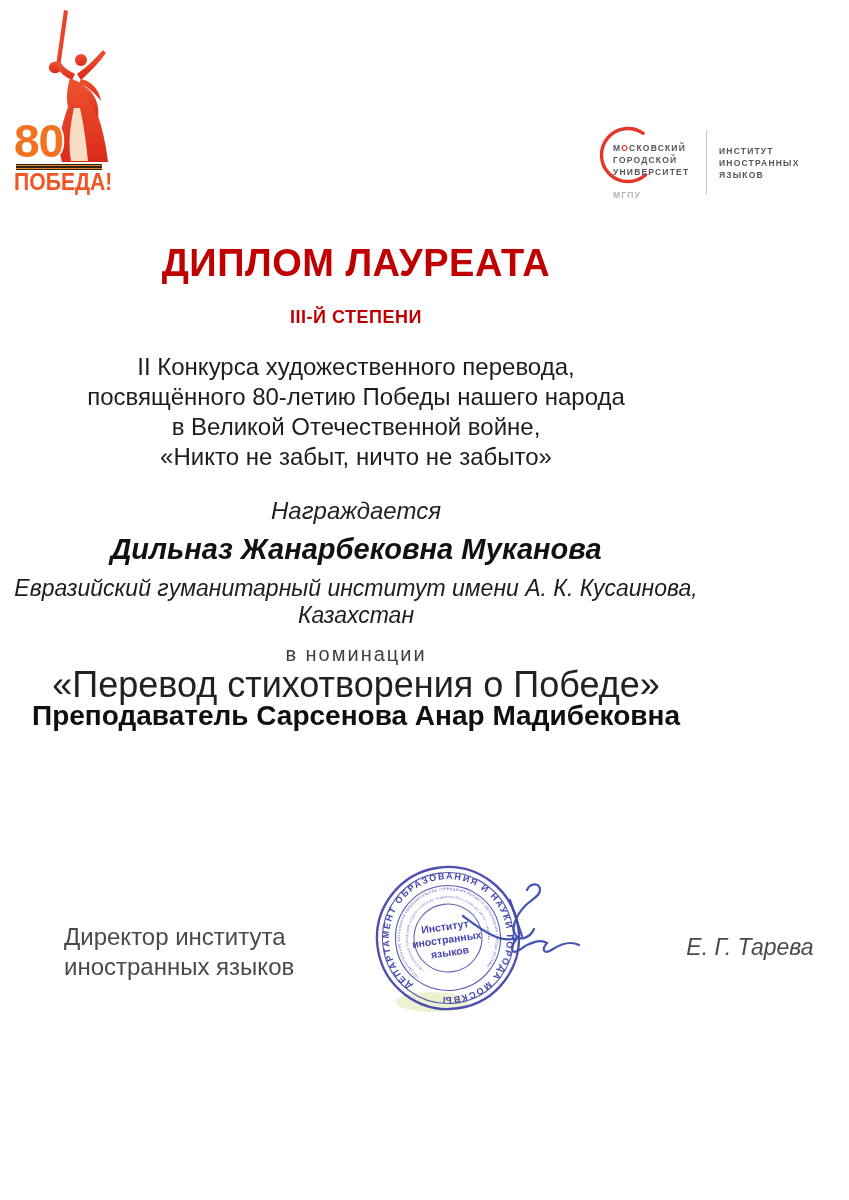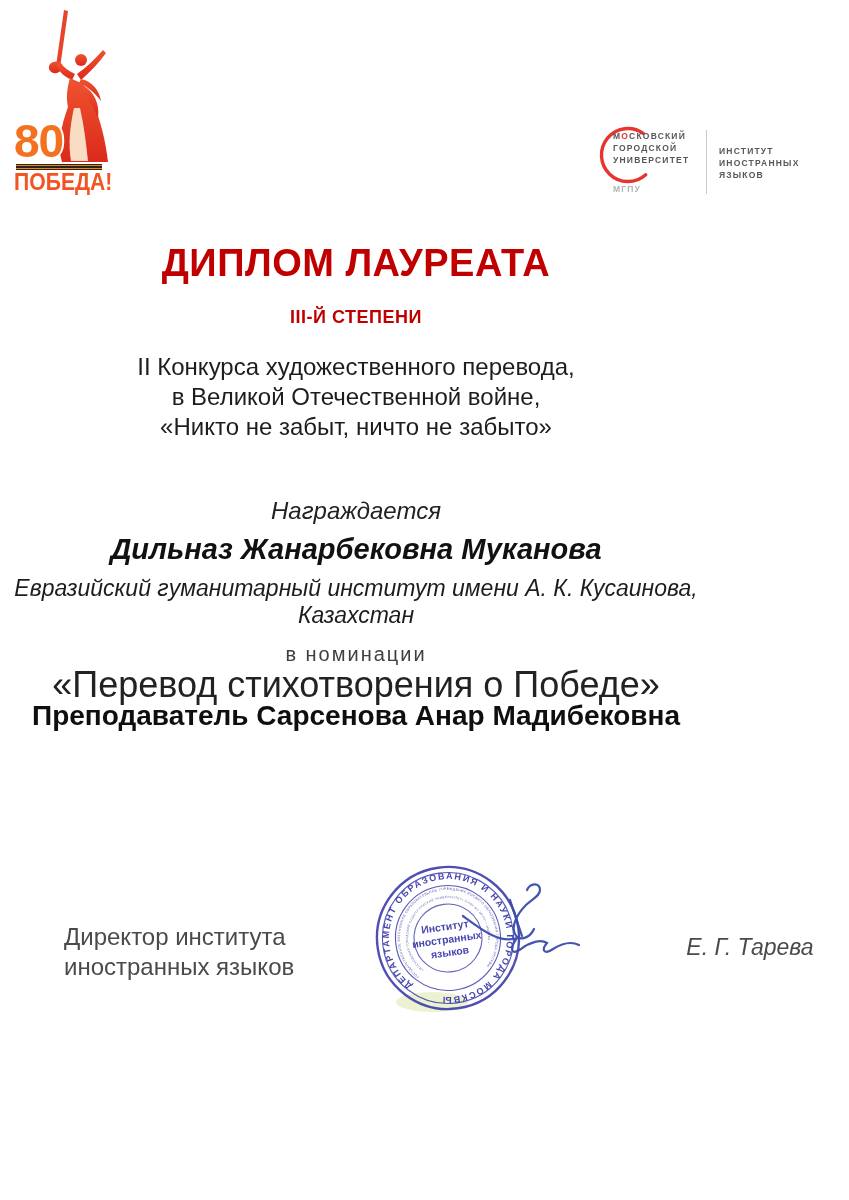--- a/index.html
+++ b/index.html
@@ -32,24 +32,24 @@
   .vpobeda{
     left:14px;top:170px;
     font-size:23px;font-weight:bold;line-height:24px;
     color:#F15523;letter-spacing:0;
     transform:scaleX(.92);transform-origin:left top;
     z-index:4;
   }
 
   
   .arc-svg{left:598px;top:125px;width:60px;height:60px;}
-  .uni-text{left:613px;top:130px;width:110px;}
+  .uni-text{left:613px;top:142px;width:110px;}
   .uni-line{font-size:8.5px;font-weight:bold;letter-spacing:1.2px;line-height:12px;color:#57575A;white-space:nowrap;}
   .uni-line .redO{color:#E5352D;}
-  .uni-mgpu{color:#B2B3B5;margin-top:17px;}
+  .uni-mgpu{color:#B2B3B5;margin-top:11px;}
   .logo-divider{left:706px;top:130px;width:1px;height:64px;background:#c8c8c8;}
   .inst-text{left:719px;top:145px;width:110px;}
 
   
   .title{top:242px;font-size:38px;font-weight:bold;color:#C00000;letter-spacing:.5px;}
   .degree{top:307px;font-size:18px;font-weight:bold;color:#C00000;letter-spacing:.5px;}
   .contest{top:352px;font-size:24px;line-height:30px;color:#1d1d1d;}
   .awarded{top:497px;font-size:24px;font-style:italic;color:#222;}
   .recipient{top:533px;font-size:29px;font-weight:bold;font-style:italic;color:#111;}
   .institution{top:575px;font-size:23px;font-style:italic;color:#1d1d1d;}
@@ -105,20 +105,21 @@
     <div class="uni-line">ИНСТИТУТ</div>
     <div class="uni-line">ИНОСТРАННЫХ</div>
     <div class="uni-line">ЯЗЫКОВ</div>
   </div>
 
   <div class="abs ctr title">ДИПЛОМ ЛАУРЕАТА</div>
   <div class="abs ctr degree">III-Й СТЕПЕНИ</div>
 
   <div class="abs ctr contest">
     <div>II Конкурса художественного перевода,</div>
+    <div>посвящённого 80-летию Победы нашего народа</div>
     <div>в Великой Отечественной войне,</div>
     <div>«Никто не забыт, ничто не забыто»</div>
   </div>
 
   <div class="abs ctr awarded">Награждается</div>
   <div class="abs ctr recipient">Дильназ Жанарбековна Муканова</div>
   <div class="abs ctr institution">Евразийский гуманитарный институт имени А. К. Кусаинова, Казахстан</div>
 
   <div class="abs ctr nom-label">в номинации</div>
   <div class="abs ctr nom-title">«Перевод стихотворения о Победе»</div>

